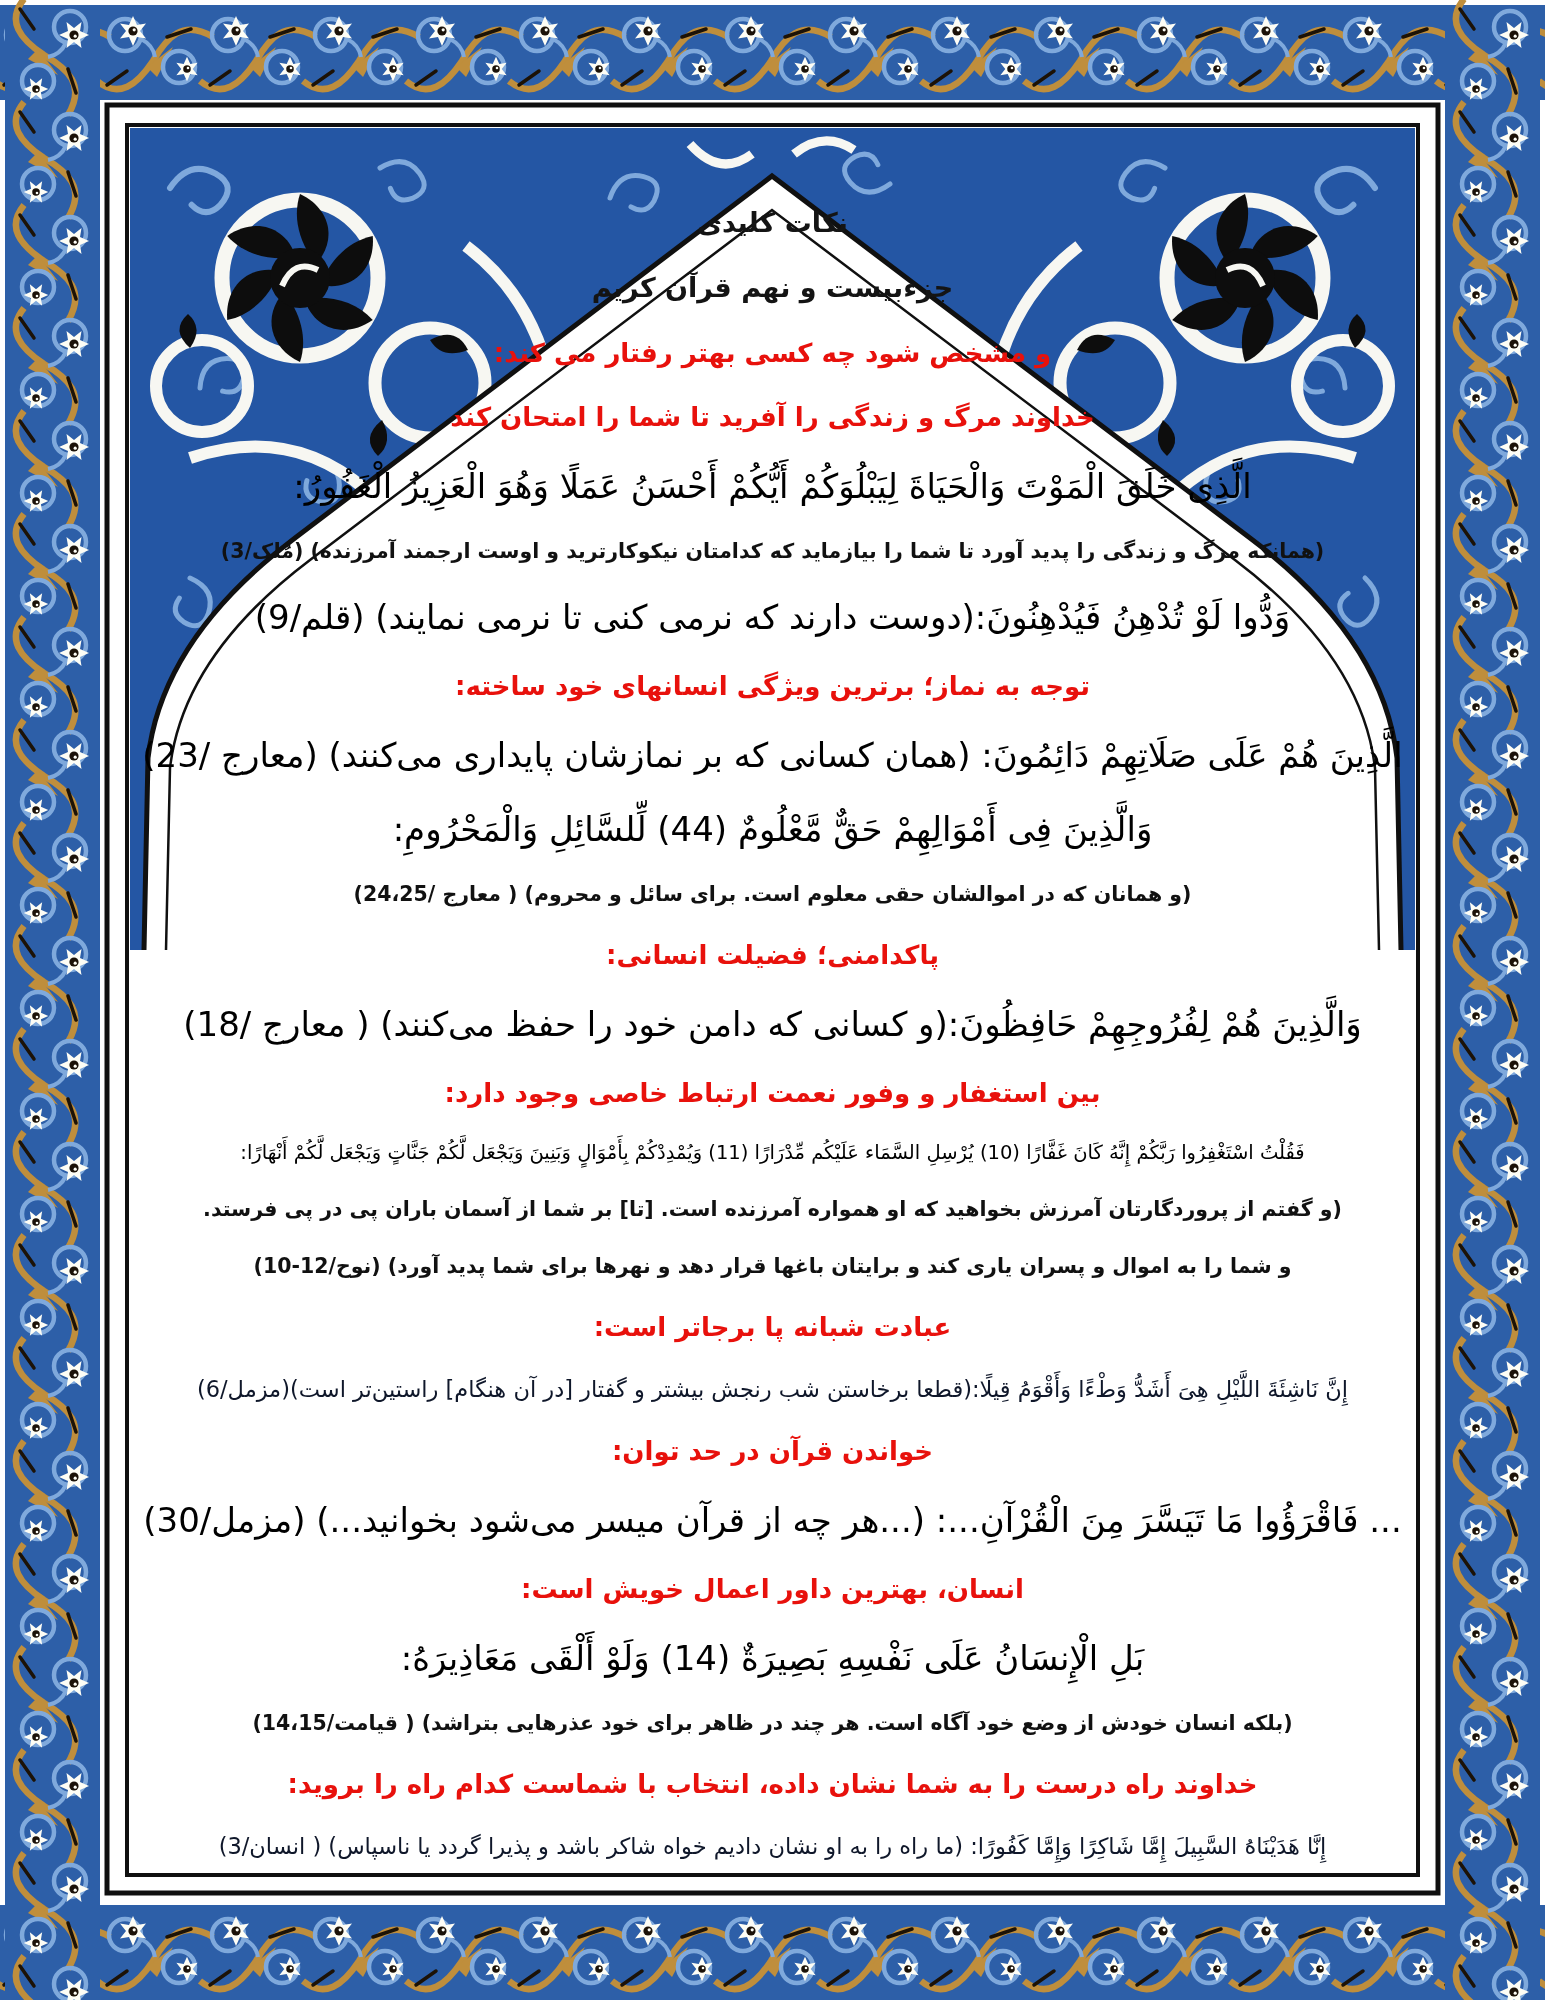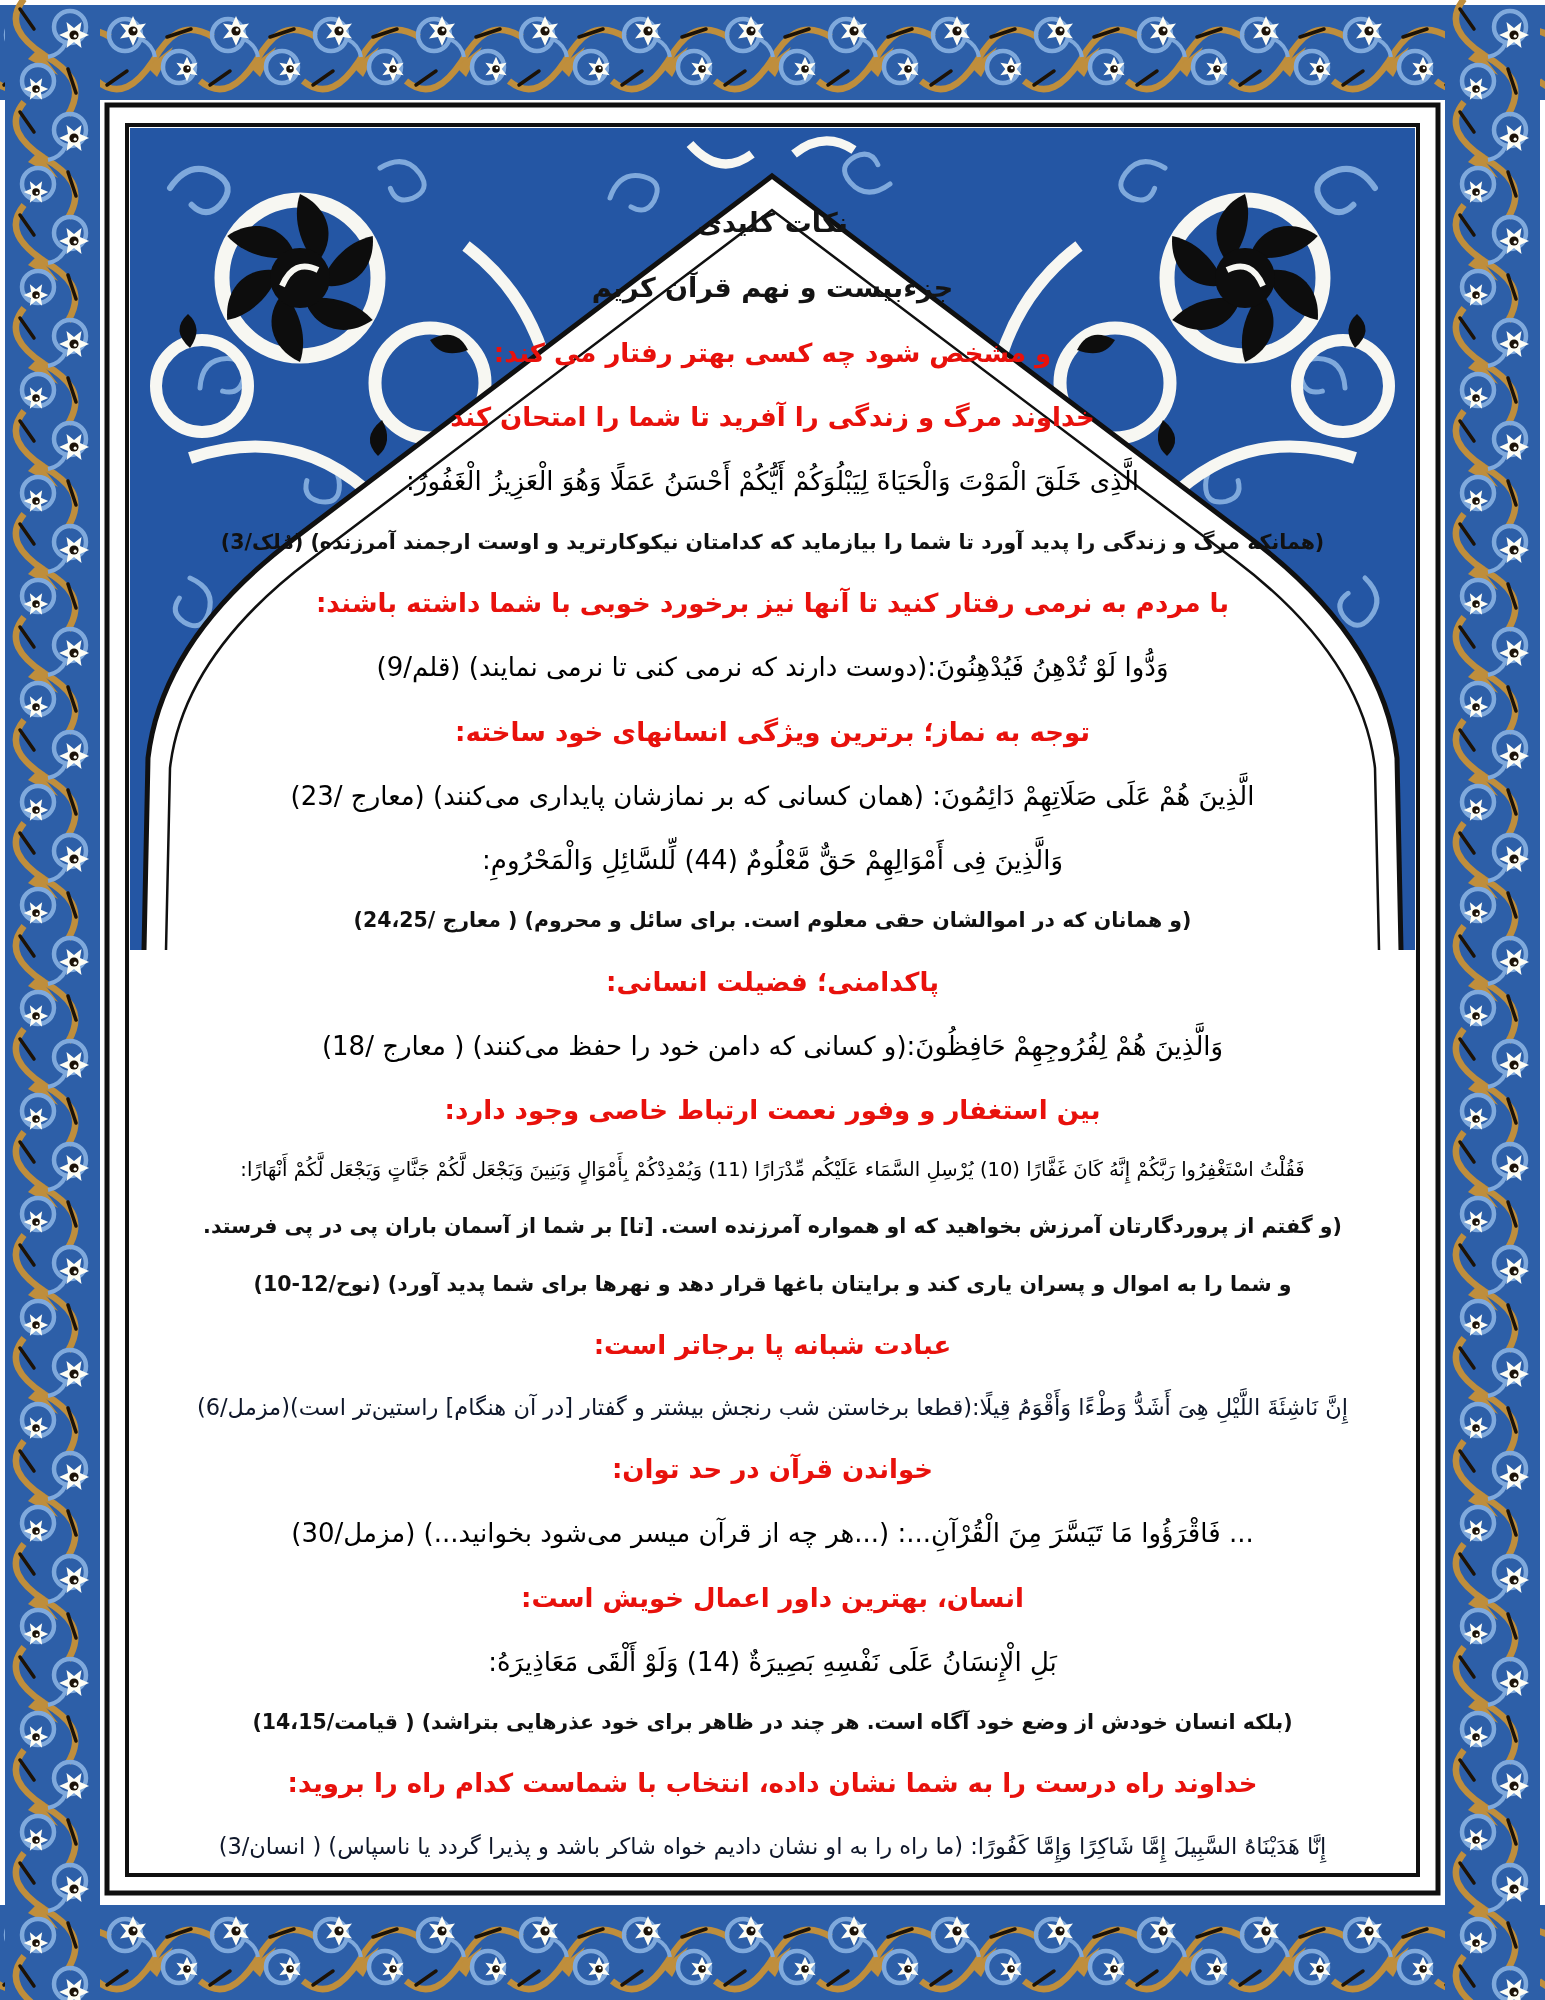--- a/index.html
+++ b/index.html
@@ -10,21 +10,21 @@
   }
   .deco-layer{position:absolute;left:0;top:0;width:1545px;height:2000px;z-index:1;}
   .content{
     position:absolute;left:150px;top:206px;width:1245px;height:1654px;
     display:flex;flex-direction:column;justify-content:space-between;align-items:center;
     text-align:left;z-index:2;direction:rtl;
   }
   .line{white-space:nowrap;line-height:1.25;}
   .t-title{font-size:27px;font-weight:bold;color:#141414;}
   .t-heading{font-size:26px;font-weight:bold;color:#e8110c;}
-  .t-verse{font-size:26px;color:#000;}
+  .t-verse{font-size:34px;color:#000;}
   .t-verse-wide{font-size:22.5px;color:#0f172a;}
   .t-verse-sm{font-size:19.5px;color:#000;}
   .t-trans{font-size:20.5px;font-weight:bold;color:#111;}
 </style>
 </head>
 <body>
 
 <svg class="deco-layer" viewBox="0 0 1545 2000" xmlns="http://www.w3.org/2000/svg">
   <defs>
     <g id="star6">
@@ -141,21 +141,20 @@
   </g>
 </svg>
 
 <div class="content">
   <div class="line t-title">نکات کلیدی</div>
   <div class="line t-title">جزءبیست و نهم قرآن کریم</div>
 <div class="line t-heading">و مشخص شود چه کسی بهتر رفتار می کند:</div>
     <div class="line t-heading">خداوند مرگ و زندگی را آفرید تا شما را امتحان کند</div>
     <div class="line t-verse">الَّذِی خَلَقَ الْمَوْتَ وَالْحَیَاةَ لِیَبْلُوَکُمْ أَیُّکُمْ أَحْسَنُ عَمَلًا وَهُوَ الْعَزِیزُ الْغَفُورُ:</div>
     <div class="line t-trans">(همانکه مرگ و زندگی را پدید آورد تا شما را بیازماید که کدامتان نیکوکارترید و اوست ارجمند آمرزنده) (مُلک/3)</div>
-    <div class="line t-heading">با مردم به نرمی رفتار کنید تا آنها نیز برخورد خوبی با شما داشته باشند:</div>
     <div class="line t-verse">وَدُّوا لَوْ تُدْهِنُ فَیُدْهِنُونَ:(دوست دارند که نرمی کنی تا نرمی نمایند) (قلم/9)</div>
     <div class="line t-heading">توجه به نماز؛ برترین ویژگی انسانهای خود ساخته:</div>
     <div class="line t-verse">الَّذِینَ هُمْ عَلَى صَلَاتِهِمْ دَائِمُونَ: (همان کسانی که بر نمازشان پایداری می‌کنند) (معارج /23)</div>
     <div class="line t-verse">وَالَّذِینَ فِی أَمْوَالِهِمْ حَقٌّ مَّعْلُومٌ (44) لِّلسَّائِلِ وَالْمَحْرُومِ:</div>
     <div class="line t-trans">(و همانان که در اموالشان حقی معلوم است. برای سائل و محروم) ( معارج /24،25)</div>
     <div class="line t-heading">پاکدامنی؛ فضیلت انسانی:</div>
     <div class="line t-verse">وَالَّذِینَ هُمْ لِفُرُوجِهِمْ حَافِظُونَ:(و کسانی که دامن خود را حفظ می‌کنند) ( معارج /18)</div>
     <div class="line t-heading">بین استغفار و وفور نعمت ارتباط خاصی وجود دارد:</div>
     <div class="line t-verse-sm">فَقُلْتُ اسْتَغْفِرُوا رَبَّکُمْ إِنَّهُ کَانَ غَفَّارًا (10) یُرْسِلِ السَّمَاء عَلَیْکُم مِّدْرَارًا (11) وَیُمْدِدْکُمْ بِأَمْوَالٍ وَبَنِینَ وَیَجْعَل لَّکُمْ جَنَّاتٍ وَیَجْعَل لَّکُمْ أَنْهَارًا:</div>
     <div class="line t-trans">(و گفتم از پروردگارتان آمرزش بخواهید که او همواره آمرزنده است. [تا] بر شما از آسمان باران پی در پی فرستد.</div>

